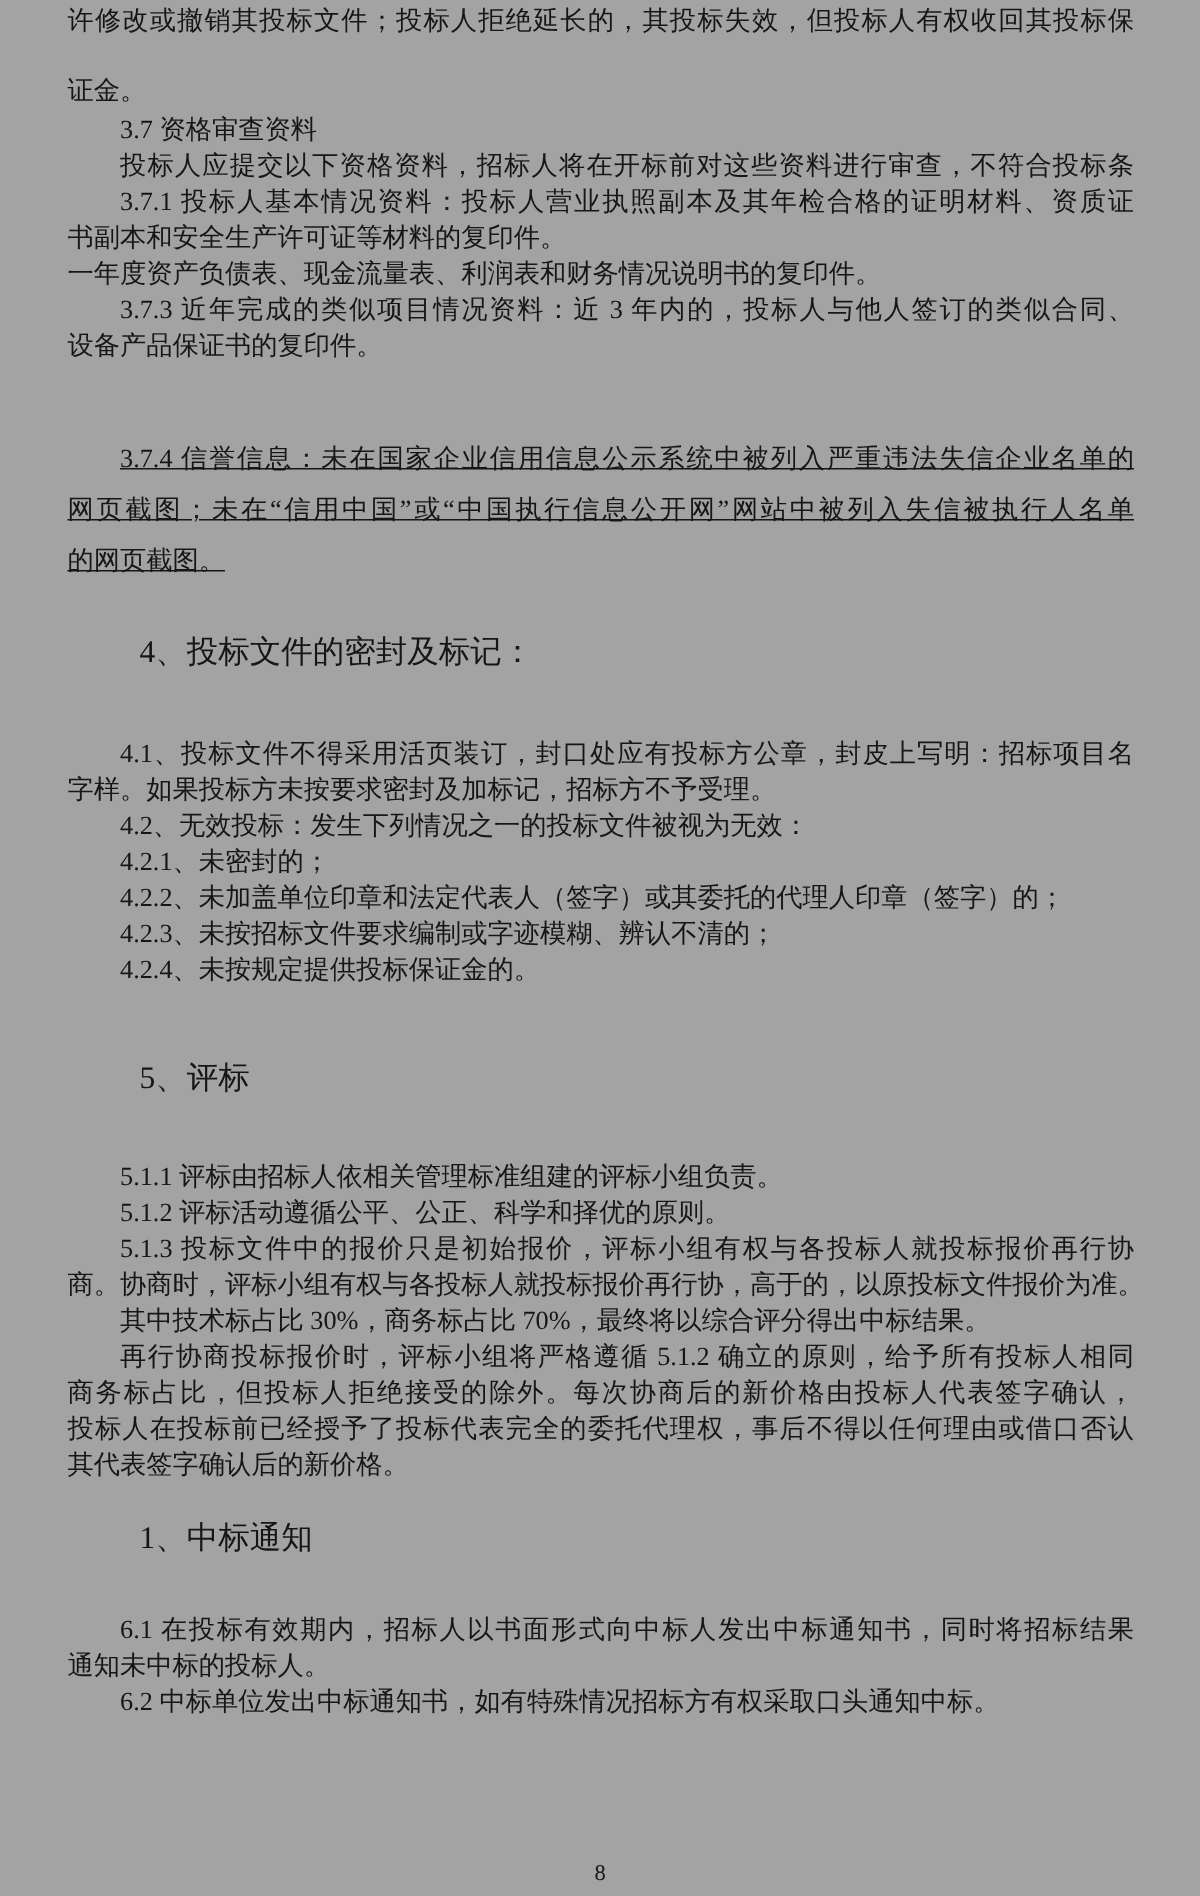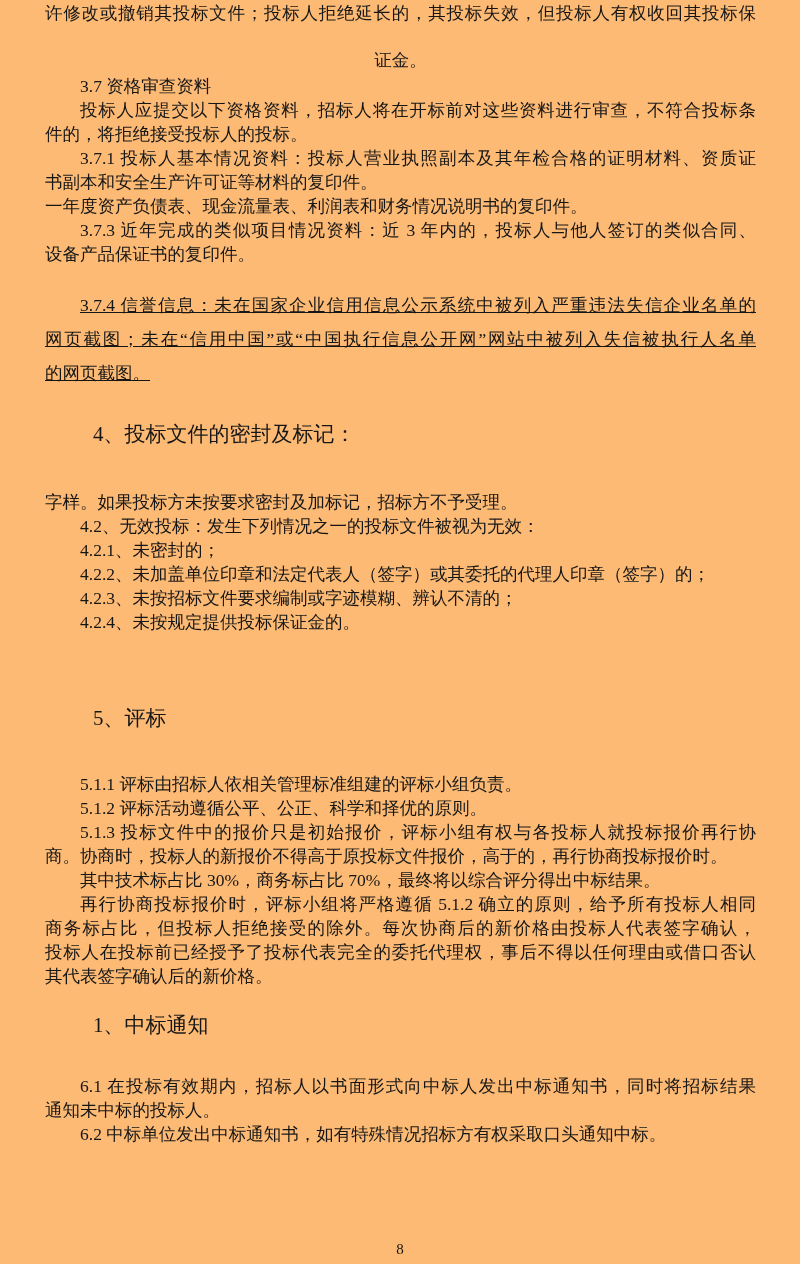--- a/index.html
+++ b/index.html
@@ -1,27 +1,27 @@
 <!DOCTYPE html>
 <html lang="zh"><head>
 <meta charset="utf-8">
 <style>
   html, body { margin: 0; padding: 0; background: #ffffff; }
   .page {
     position: relative;
     width: 800px;
     height: 1264px;
-    background: #fdba74;
+    background: #a3a3a3;
     font-family: "Liberation Serif", "DejaVu Serif", serif;
     color: #161616;
     overflow: hidden;
   }
   .block { position: absolute; left: 45px; width: 711px; }
   .doc-line { font-size: 17.5px; white-space: nowrap; }
-  .intro .doc-line { line-height: 47px; text-align: center; }
+  .intro .doc-line { line-height: 47px; }
   .s37 .doc-line, .s4 .doc-line, .s5 .doc-line, .s6 .doc-line { line-height: 24px; }
   .s374 .doc-line { line-height: 34px; text-decoration: underline; }
   .indent { padding-left: 35px; }
   .just { white-space: normal; text-align: justify; text-align-last: justify; }
   .bold { font-weight: normal; }
   .sec-heading {
     position: absolute; left: 45px; width: 711px;
     font-size: 21px; line-height: 30px; white-space: nowrap; margin-left: 48px;
   }
   .footer {
@@ -35,52 +35,52 @@
 <div class="page">
 
   <div class="block intro" style="top:-10px">
     <div class="doc-line just">许修改或撤销其投标文件；投标人拒绝延长的，其投标失效，但投标人有权收回其投标保</div>
     <div class="doc-line">证金。</div>
   </div>
 
   <div class="block s37" style="top:74px">
     <div class="doc-line indent bold">3.7 资格审查资料</div>
     <div class="doc-line indent just">投标人应提交以下资格资料，招标人将在开标前对这些资料进行审查，不符合投标条</div>
-    <div class="doc-line">件的，将拒绝接受投标人的投标。</div>
     <div class="doc-line indent just">3.7.1 投标人基本情况资料：投标人营业执照副本及其年检合格的证明材料、资质证</div>
     <div class="doc-line">书副本和安全生产许可证等材料的复印件。</div>
     <div class="doc-line">一年度资产负债表、现金流量表、利润表和财务情况说明书的复印件。</div>
     <div class="doc-line indent just">3.7.3 近年完成的类似项目情况资料：近 3 年内的，投标人与他人签订的类似合同、</div>
     <div class="doc-line">设备产品保证书的复印件。</div>
   </div>
 
   <div class="block s374" style="top:288px">
     <div class="doc-line indent just">3.7.4 信誉信息：未在国家企业信用信息公示系统中被列入严重违法失信企业名单的</div>
     <div class="doc-line just">网页截图；未在“信用中国”或“中国执行信息公开网”网站中被列入失信被执行人名单</div>
     <div class="doc-line">的网页截图。</div>
   </div>
 
   <div class="sec-heading" style="top:419px">4、投标文件的密封及标记：</div>
 
   <div class="block s4" style="top:490px">
+    <div class="doc-line indent just">4.1、投标文件不得采用活页装订，封口处应有投标方公章，封皮上写明：招标项目名</div>
     <div class="doc-line">字样。如果投标方未按要求密封及加标记，招标方不予受理。</div>
     <div class="doc-line indent">4.2、无效投标：发生下列情况之一的投标文件被视为无效：</div>
     <div class="doc-line indent">4.2.1、未密封的；</div>
     <div class="doc-line indent">4.2.2、未加盖单位印章和法定代表人（签字）或其委托的代理人印章（签字）的；</div>
     <div class="doc-line indent">4.2.3、未按招标文件要求编制或字迹模糊、辨认不清的；</div>
     <div class="doc-line indent">4.2.4、未按规定提供投标保证金的。</div>
   </div>
 
   <div class="sec-heading" style="top:703px">5、评标</div>
 
   <div class="block s5" style="top:772px">
     <div class="doc-line indent">5.1.1 评标由招标人依相关管理标准组建的评标小组负责。</div>
     <div class="doc-line indent">5.1.2 评标活动遵循公平、公正、科学和择优的原则。</div>
     <div class="doc-line indent just">5.1.3 投标文件中的报价只是初始报价，评标小组有权与各投标人就投标报价再行协</div>
-    <div class="doc-line">商。协商时，投标人的新报价不得高于原投标文件报价，高于的，再行协商投标报价时。</div>
+    <div class="doc-line">商。协商时，评标小组有权与各投标人就投标报价再行协，高于的，以原投标文件报价为准。</div>
     <div class="doc-line indent">其中技术标占比 30%，商务标占比 70%，最终将以综合评分得出中标结果。</div>
     <div class="doc-line indent just">再行协商投标报价时，评标小组将严格遵循 5.1.2 确立的原则，给予所有投标人相同</div>
     <div class="doc-line just">商务标占比，但投标人拒绝接受的除外。每次协商后的新价格由投标人代表签字确认，</div>
     <div class="doc-line just">投标人在投标前已经授予了投标代表完全的委托代理权，事后不得以任何理由或借口否认</div>
     <div class="doc-line">其代表签字确认后的新价格。</div>
   </div>
 
   <div class="sec-heading" style="top:1010px">1、中标通知</div>
 
   <div class="block s6" style="top:1074px">

